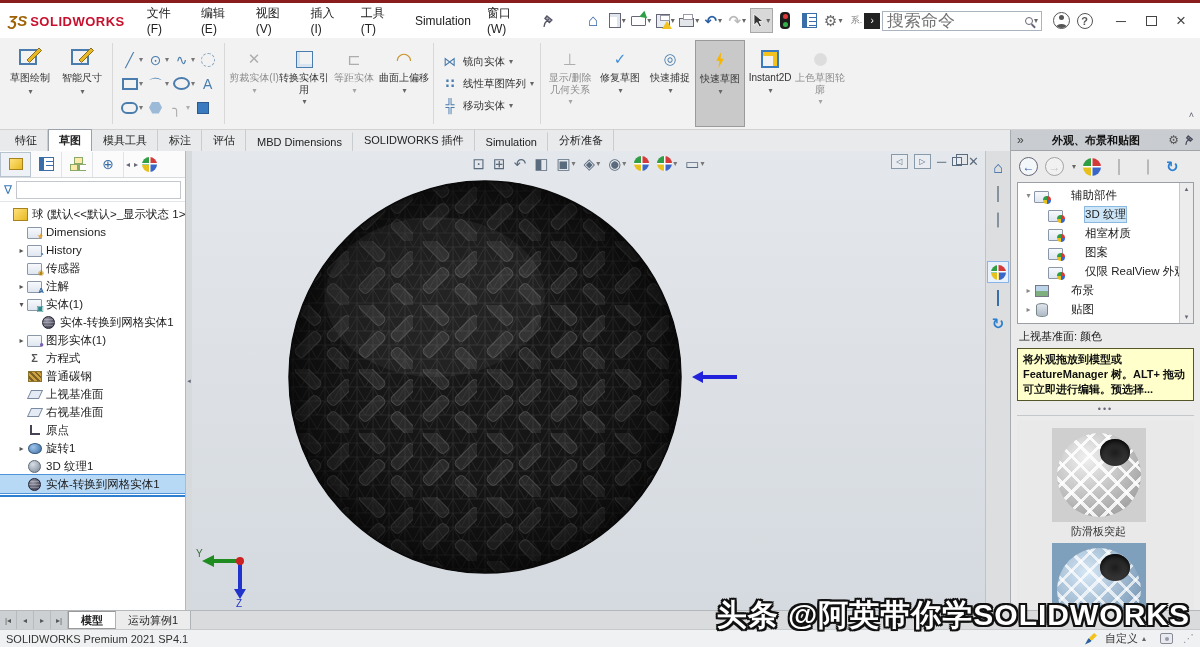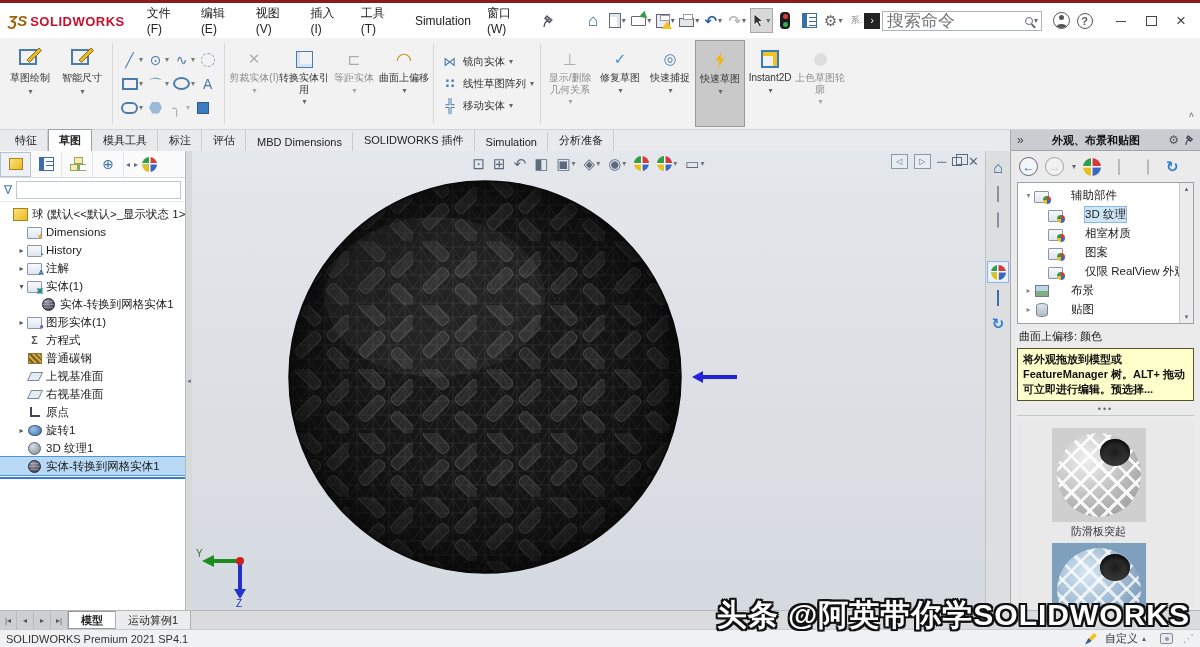--- a/index.html
+++ b/index.html
@@ -521,20 +521,25 @@
         <span class="tico ic-folder-star k-folder-star"></span>
         <span class="tlabel">Dimensions</span>
       </div>
 
       <div class="trow" style="padding-left: 16px;">
         <span class="exp">▸</span>
         <span class="tico ic-folder-history k-folder-history"></span>
         <span class="tlabel">History</span>
       </div>
 
+      <div class="trow" style="padding-left: 16px;">
+        <span class="exp"></span>
+        <span class="tico ic-folder-sensor k-folder-sensor"></span>
+        <span class="tlabel">传感器</span>
+      </div>
 
       <div class="trow" style="padding-left: 16px;">
         <span class="exp">▸</span>
         <span class="tico ic-folder-a k-folder-a"></span>
         <span class="tlabel">注解</span>
       </div>
 
       <div class="trow" style="padding-left: 16px;">
         <span class="exp">▾</span>
         <span class="tico ic-folder-solid k-folder-solid"></span>
@@ -819,21 +824,21 @@
           <span class="exp">▸</span>
           <span class="tico ic-decal k-decal"></span>
           <span class="tlabel">贴图</span>
         </div>
       </div>
     <div class="tpsb">
         <span>▴</span>
         <span>▾</span>
       </div>
   </div>
-  <div id="tp-default">曲面上偏移: 颜色</div>
+  <div id="tp-default">上视基准面: 颜色</div>
   <div id="tp-tooltip">将外观拖放到模型或 FeatureManager 树。ALT+ 拖动可立即进行编辑。预选择...</div>
   <div id="tp-divider">•••</div>
   <div id="tp-thumbs">
 
       <div style="display:flex;flex-direction:column;align-items:center;gap:2px">
         <div class="thumb v-gray">
           <span class="th-ball"></span>
         </div>
         <span class="thcap">防滑板突起</span>
       </div>

